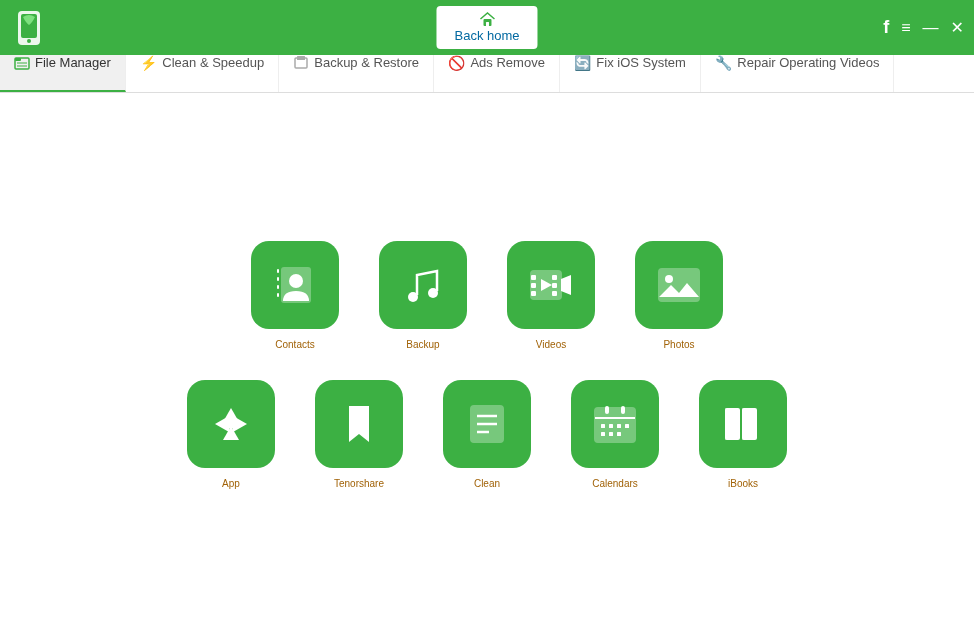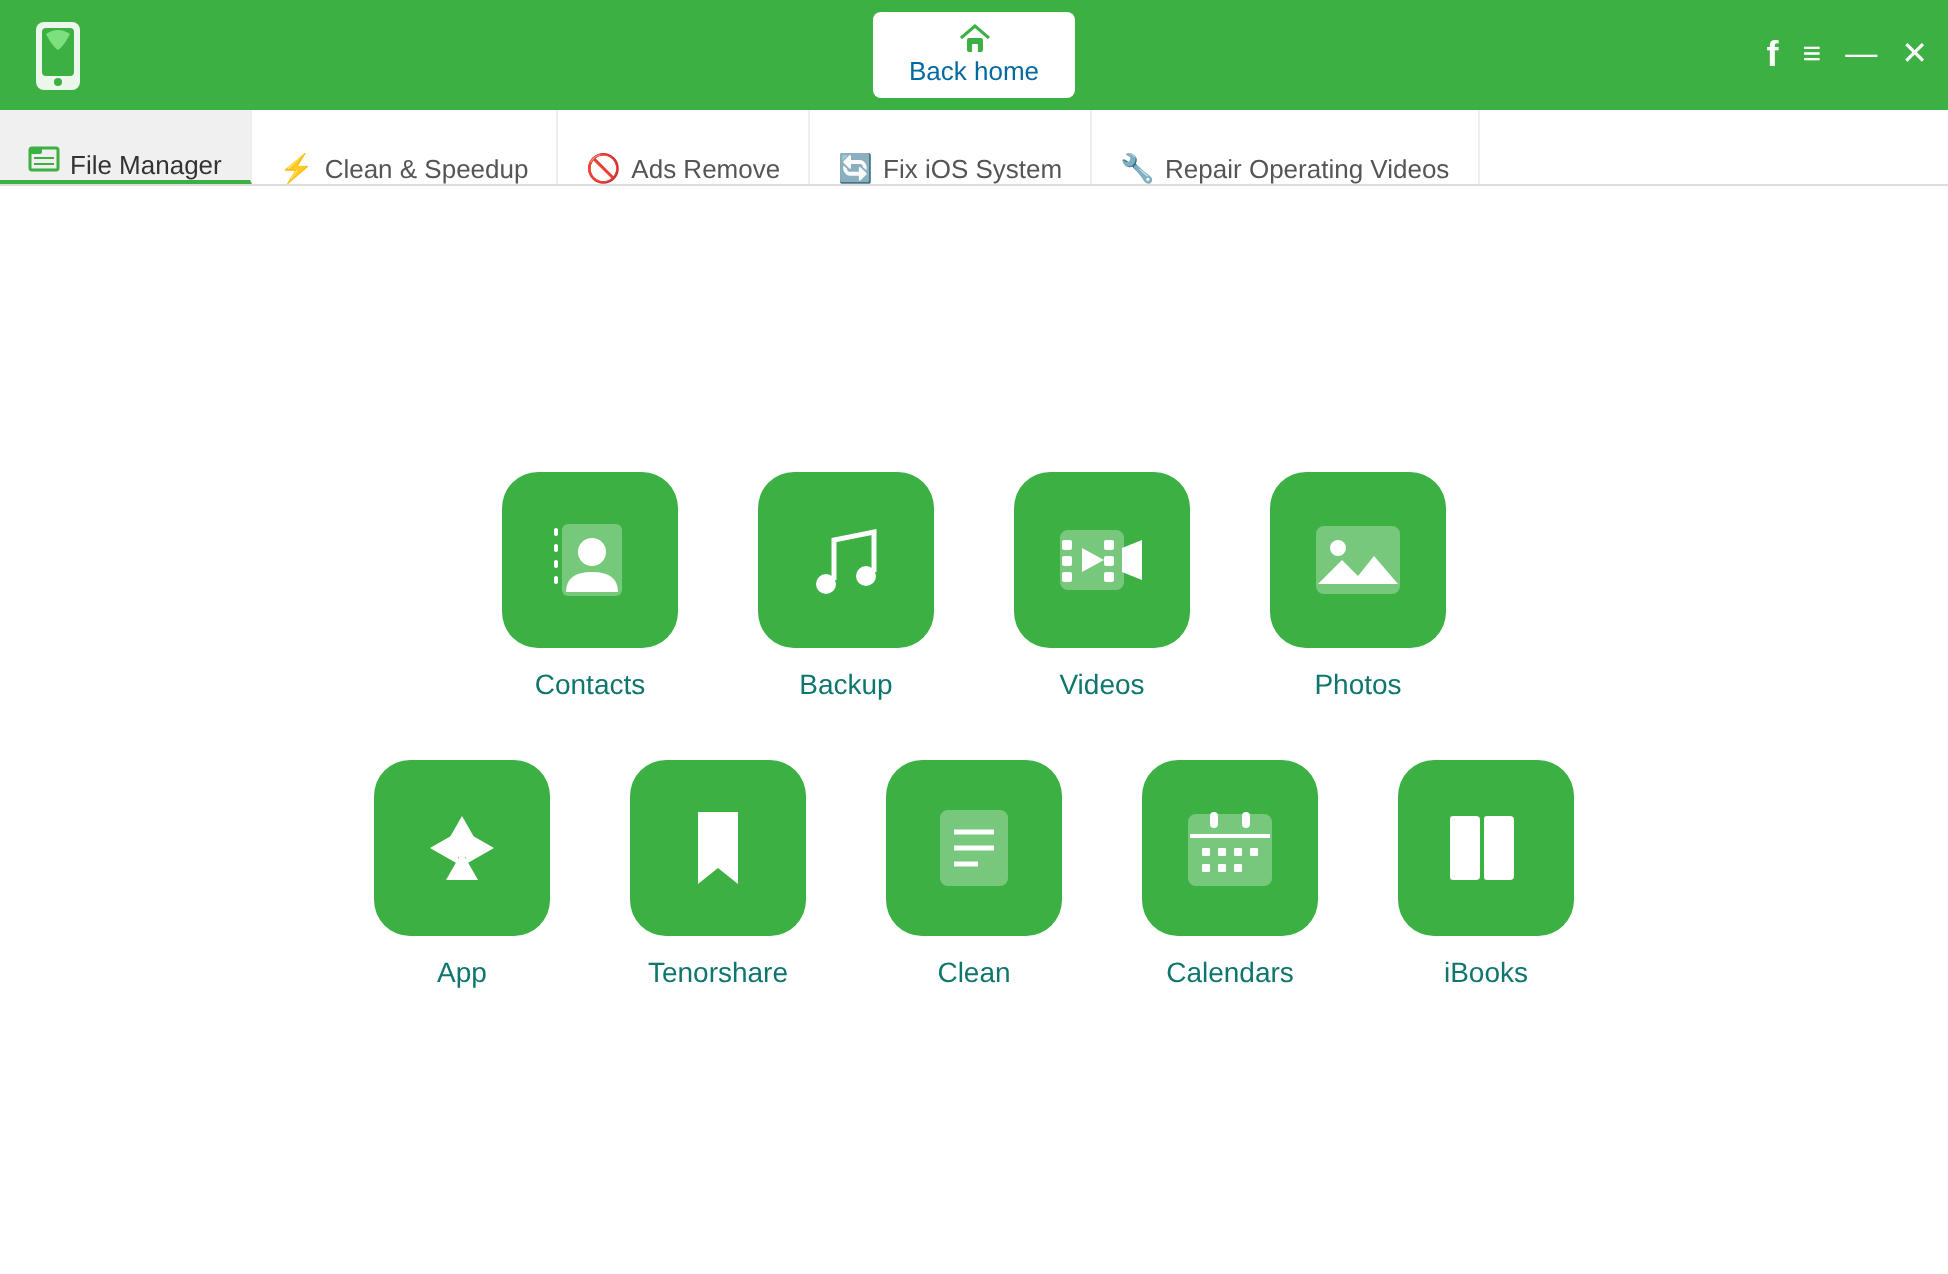--- a/index.html
+++ b/index.html
@@ -70,21 +70,21 @@
     
     .tabbar {
       background: white;
       border-bottom: 1px solid #ddd;
       display: flex;
       align-items: stretch;
       height: 38px;
     }
     .tab {
       display: flex;
-      align-items: flex-end;
+      align-items: flex-start;
       gap: 5px;
       padding: 0 14px;
       font-size: 13px;
       cursor: pointer;
       color: #555;
       border-right: 1px solid #eee;
       white-space: nowrap;
     }
     .tab.active {
       background: #f0f0f0;
@@ -121,22 +121,22 @@
       width: 88px;
       height: 88px;
       border-radius: 18px;
       background: #3cb043;
       display: flex;
       align-items: center;
       justify-content: center;
     }
     .icon-box svg { width: 48px; height: 48px; fill: white; }
     .icon-label {
-      font-size: 14px;
-      color: #0f766e;
+      font-size: 10px;
+      color: #a16207;
       text-align: left;
     }
 
     
     .fb-icon {
       color: white;
       font-size: 18px;
       font-weight: bold;
       cursor: pointer;
       background: none;
@@ -186,20 +186,29 @@
         <line x1="3" y1="11" x2="13" y2="11" stroke="#3cb043" stroke-width="1"></line>
       </svg>
     </span>
     <span>File Manager</span>
   </div>
   <div class="tab">
     <span class="tab-icon">⚡</span>
     <span>Clean &amp; Speedup</span>
   </div>
   <div class="tab">
+    <span class="tab-icon">
+      <svg width="16" height="16" viewBox="0 0 16 16" fill="none">
+        <rect x="2" y="3" width="12" height="10" rx="1" stroke="#aaa" stroke-width="1.5"></rect>
+        <rect x="4" y="1" width="8" height="4" rx="0.5" fill="#aaa"></rect>
+      </svg>
+    </span>
+    <span>Backup &amp; Restore</span>
+  </div>
+  <div class="tab">
     <span class="tab-icon">🚫</span>
     <span>Ads Remove</span>
   </div>
   <div class="tab">
     <span class="tab-icon">🔄</span>
     <span>Fix iOS System</span>
   </div>
   <div class="tab">
     <span class="tab-icon">🔧</span>
     <span>Repair Operating Videos</span>

